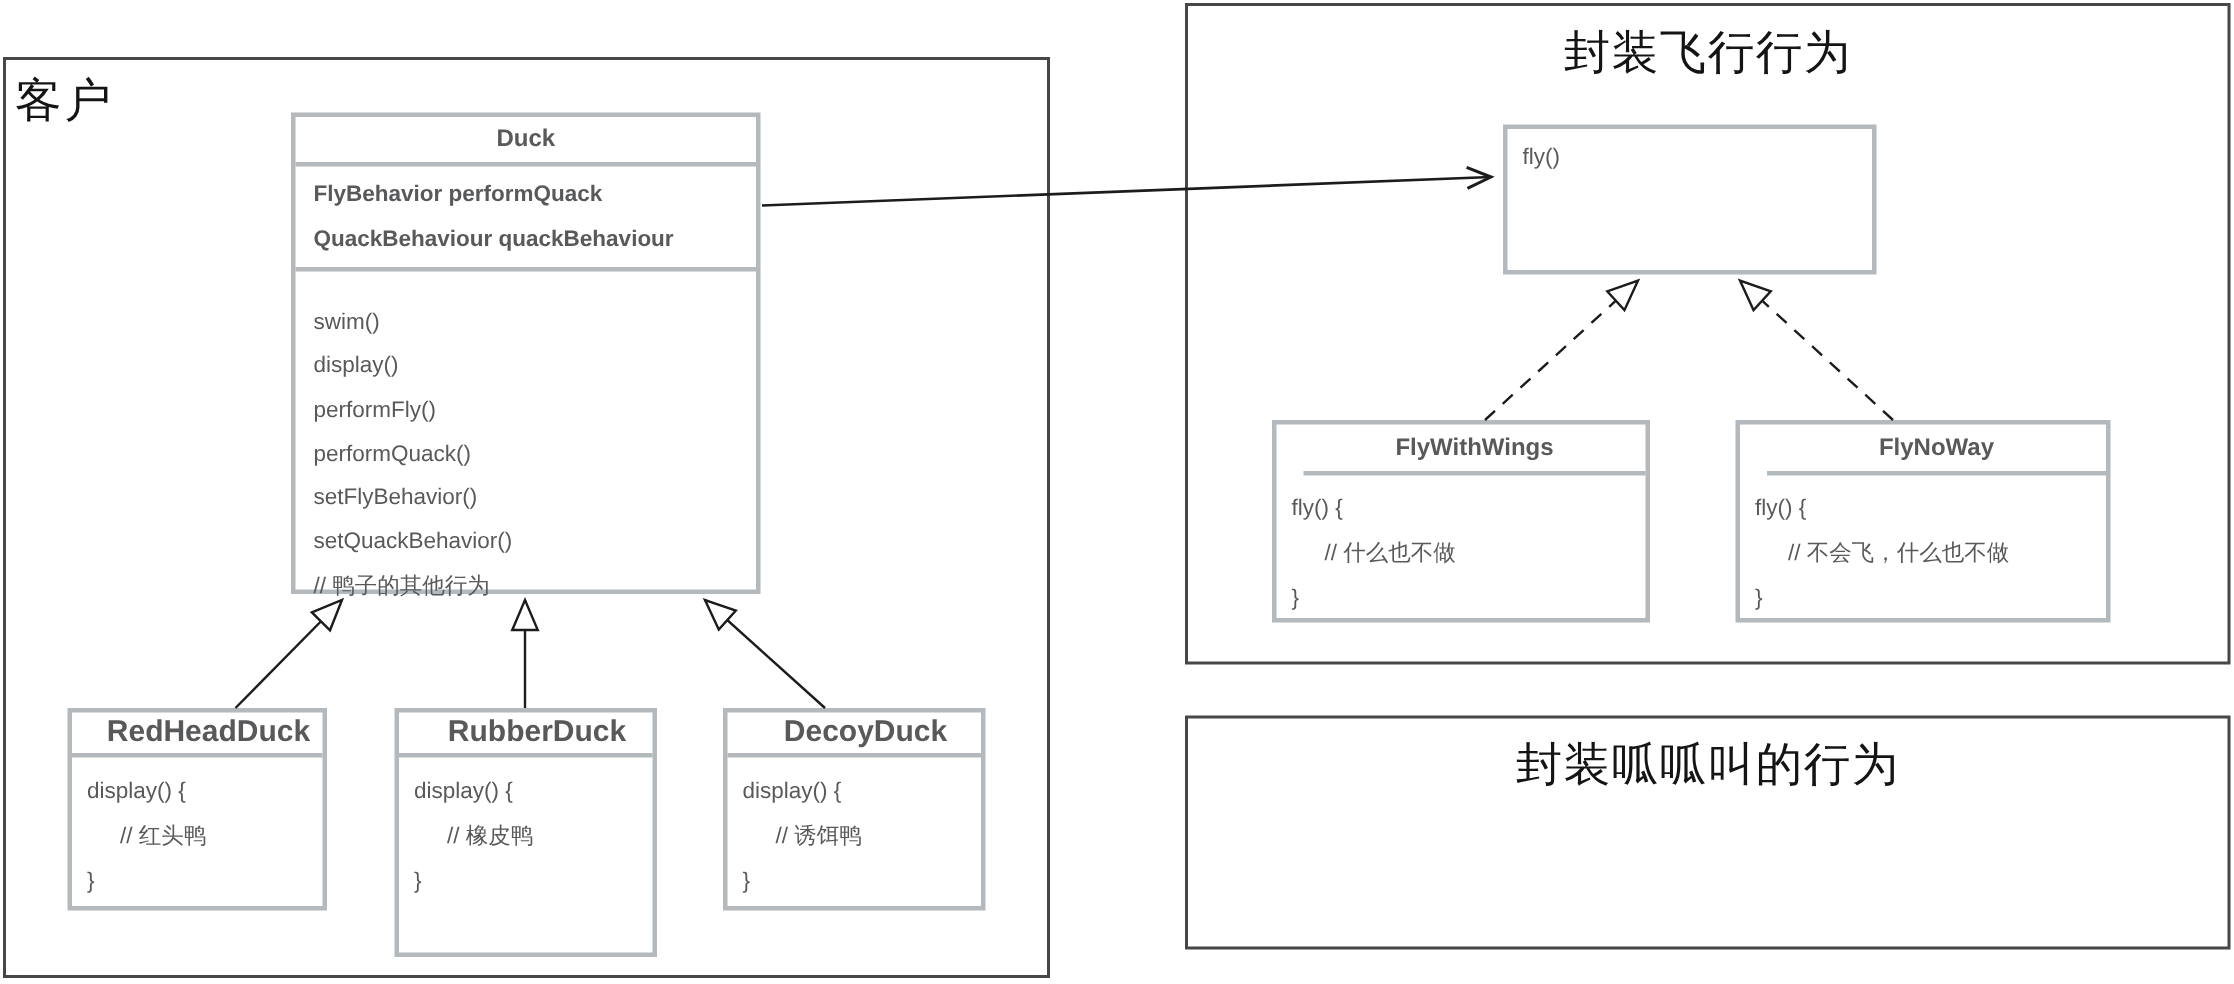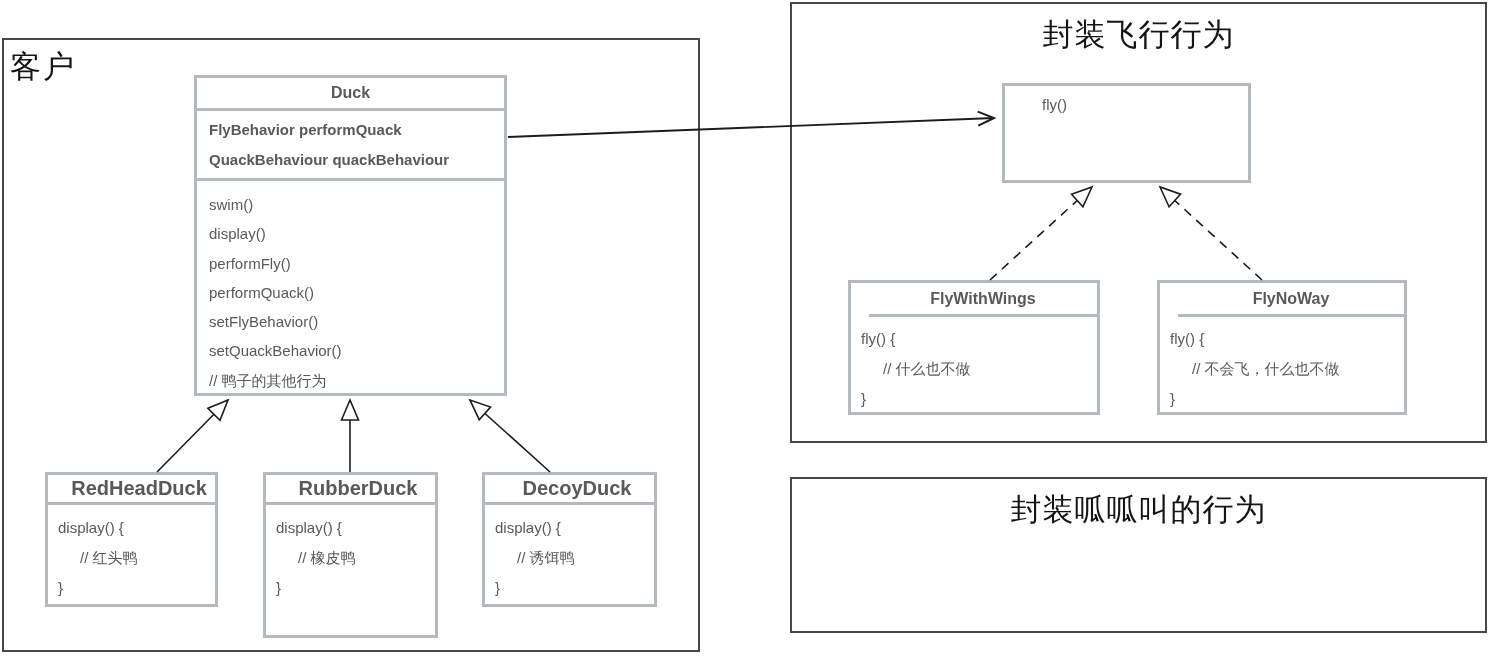--- a/index.html
+++ b/index.html
@@ -27,31 +27,31 @@
   .uml-title{border-bottom:3px solid var(--class-border);display:flex;align-items:center;justify-content:center;font-weight:bold;font-size:16px;}
   .uml-section{border-bottom:3px solid var(--class-border);}
   .uml-section:last-child{border-bottom:none;}
   .uml-line{white-space:nowrap;}
   .bold{font-weight:bold;}
   .indent{padding-left:22px;}
 
   .class-duck{left:194px;top:75px;width:313px;height:321px;}
   .class-duck .uml-title{height:33px;}
   .class-duck .uml-attrs{height:70px;padding:4px 12px;line-height:30px;}
-  .class-duck .uml-methods{padding:9px 12px;line-height:29.3px;}
+  .class-duck .uml-methods{padding:19px 12px;line-height:29.3px;}
 
   .small-class .uml-title{height:30px;font-size:20px;padding-left:15px;}
   .small-class .uml-body{padding:8px 10px;line-height:30px;}
   .class-redhead{left:45px;top:472px;width:173px;height:135px;}
   .class-rubber{left:263px;top:472px;width:175px;height:166px;}
   .class-decoy{left:482px;top:472px;width:175px;height:135px;}
 
   .class-interface{left:1002px;top:83px;width:249px;height:100px;}
   .class-interface .uml-title{height:56px;flex-direction:column;font-size:15px;line-height:21px;}
-  .class-interface .uml-body{padding:8px 10px;line-height:22px;margin-left:27px;}
+  .class-interface .uml-body{padding:8px 10px;line-height:22px;}
 
   .class-flywithwings{left:848px;top:280px;width:252px;height:135px;}
   .class-flynoway{left:1157px;top:280px;width:250px;height:135px;}
   .impl-class .uml-title{height:34px;margin-left:18px;}
   .impl-class .uml-body{padding:7px 10px;line-height:30px;}
 
   .arrow-layer{position:absolute;left:0;top:0;width:1489px;height:656px;pointer-events:none;}
 </style>
 </head>
 <body>

